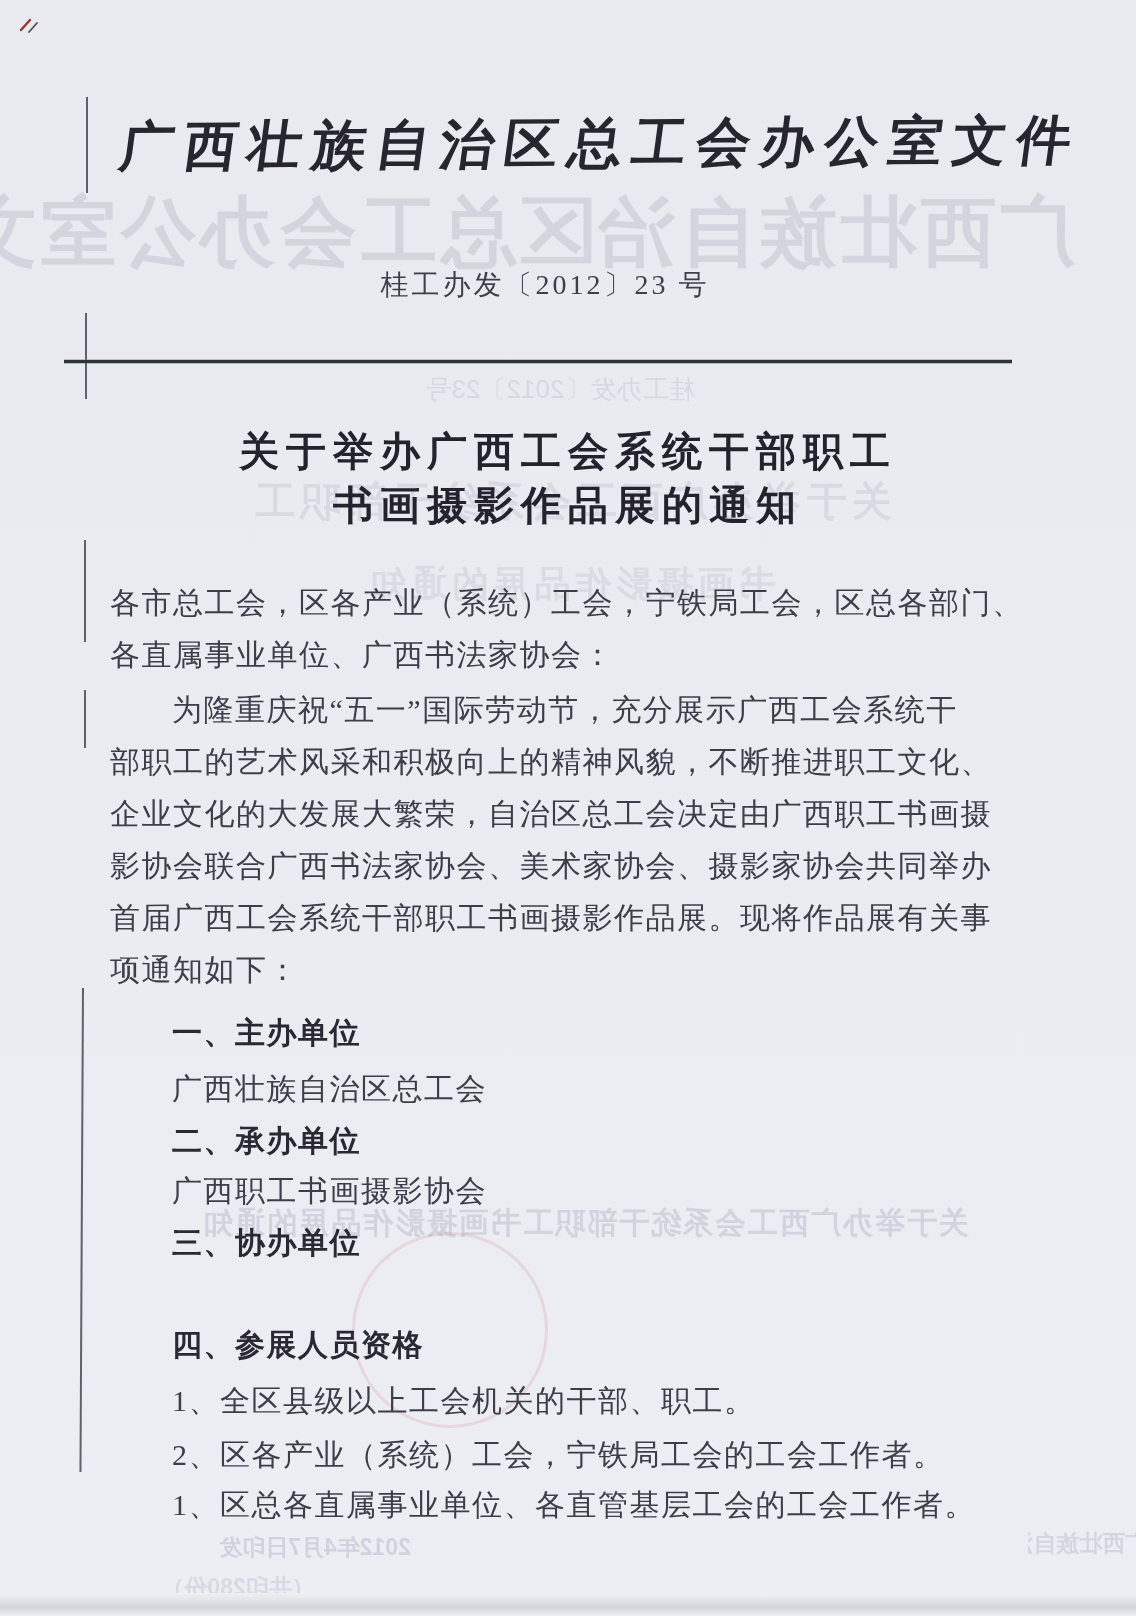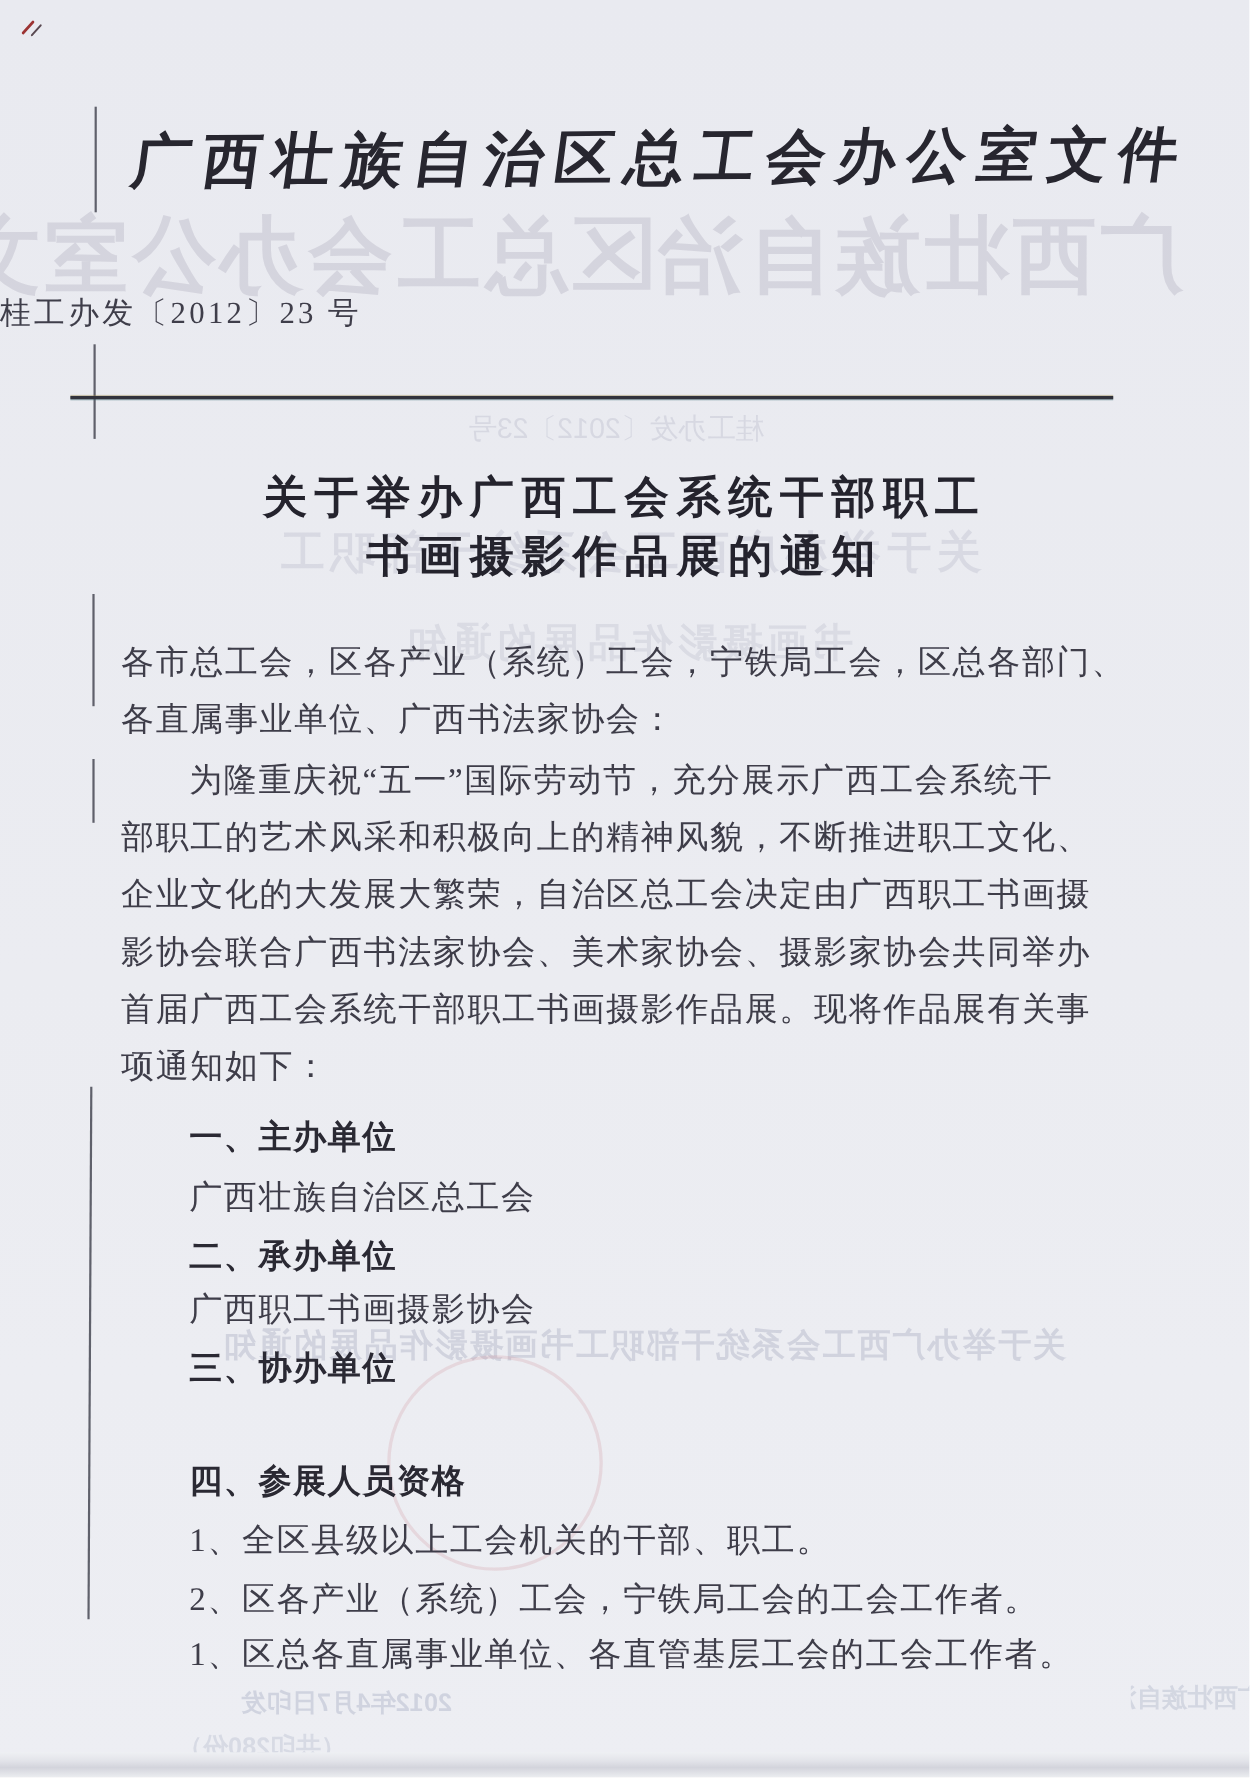--- a/index.html
+++ b/index.html
@@ -40,39 +40,39 @@
   
   .banner{
     position:absolute;left:120px;top:108px;width:896px;height:80px;
     font-family:"DejaVu Serif","Liberation Serif",serif;
     font-size:54px;font-weight:700;letter-spacing:10px;
     color:#27262f;text-align:center;white-space:nowrap;
     transform:skewX(-8deg) rotate(-.4deg);
   }
   .docnum{
     position:absolute;left:0;top:266px;width:1090px;
-    font-size:28px;letter-spacing:3px;color:#3f3e4a;text-align:left;white-space:nowrap;
+    font-size:28px;letter-spacing:3px;color:#3f3e4a;text-align:center;white-space:nowrap;
   }
   .rule{
     position:absolute;left:64px;top:360px;width:948px;height:3px;background:#31323c;
     box-shadow:0 -1px 0 rgba(150,130,70,.40),0 1px 0 rgba(70,120,130,.40);
   }
   .title{
     position:absolute;left:68px;width:1000px;text-align:center;white-space:nowrap;
     font-family:"Liberation Sans","DejaVu Sans",sans-serif;
     font-size:40px;font-weight:700;letter-spacing:7px;color:#24232d;
   }
   .title1{top:424px;}
   .title2{top:478px;}
   .bline{
     position:absolute;left:110px;width:940px;white-space:nowrap;
     font-size:30px;letter-spacing:1.5px;color:#3e3d49;line-height:1;
   }
   .indent{padding-left:62px;}
-  .hei{font-family:Liberation Serif, serif;font-weight:700;color:#2a2933;}
+  .hei{font-family:Liberation Mono, monospace;font-weight:700;color:#2a2933;}
   
   .vdash{position:absolute;width:2px;background:#474854;opacity:.85;}
   .v1{left:86px;top:97px;height:96px;}
   .v2{left:85px;top:313px;height:86px;}
   .v3{left:84px;top:540px;height:102px;}
   .v4{left:84px;top:690px;height:58px;}
   .v5{left:82px;top:988px;height:484px;width:1.6px;transform:rotate(.3deg);transform-origin:top left;}
   .red-tick{position:absolute;left:16px;top:12px;}
   .bottom-band{
     position:absolute;left:0;top:1593px;width:1136px;height:23px;

